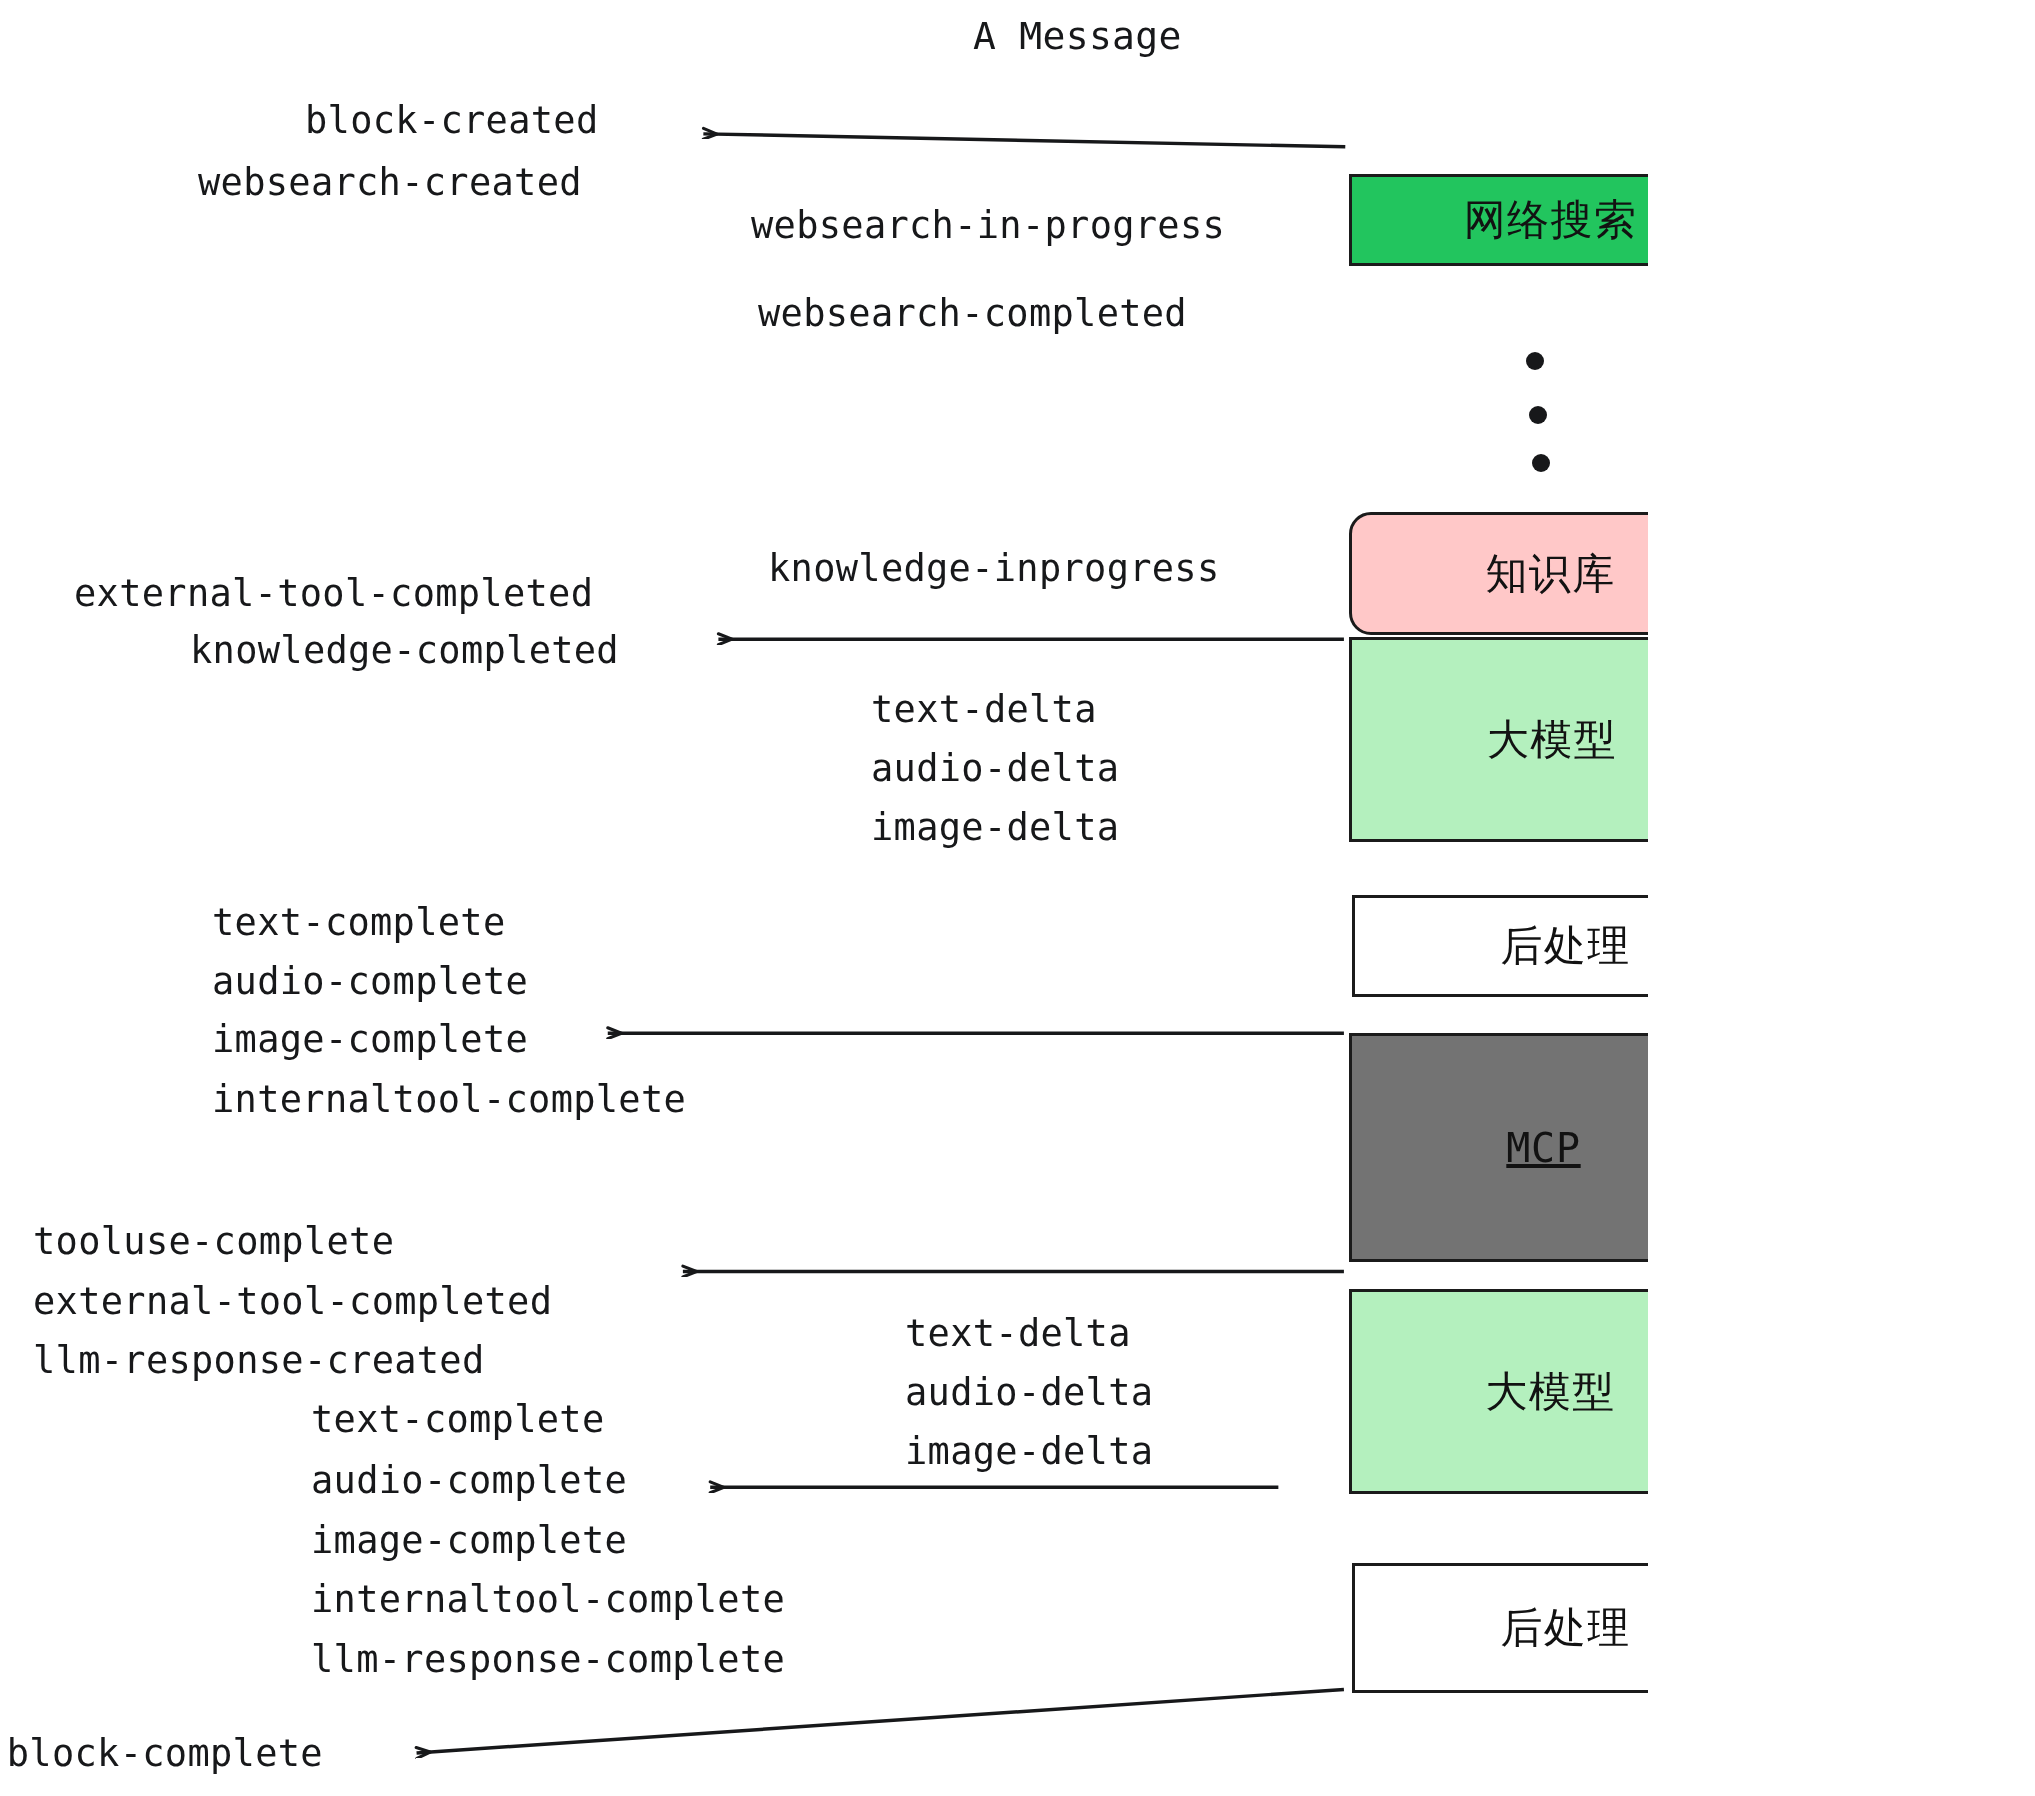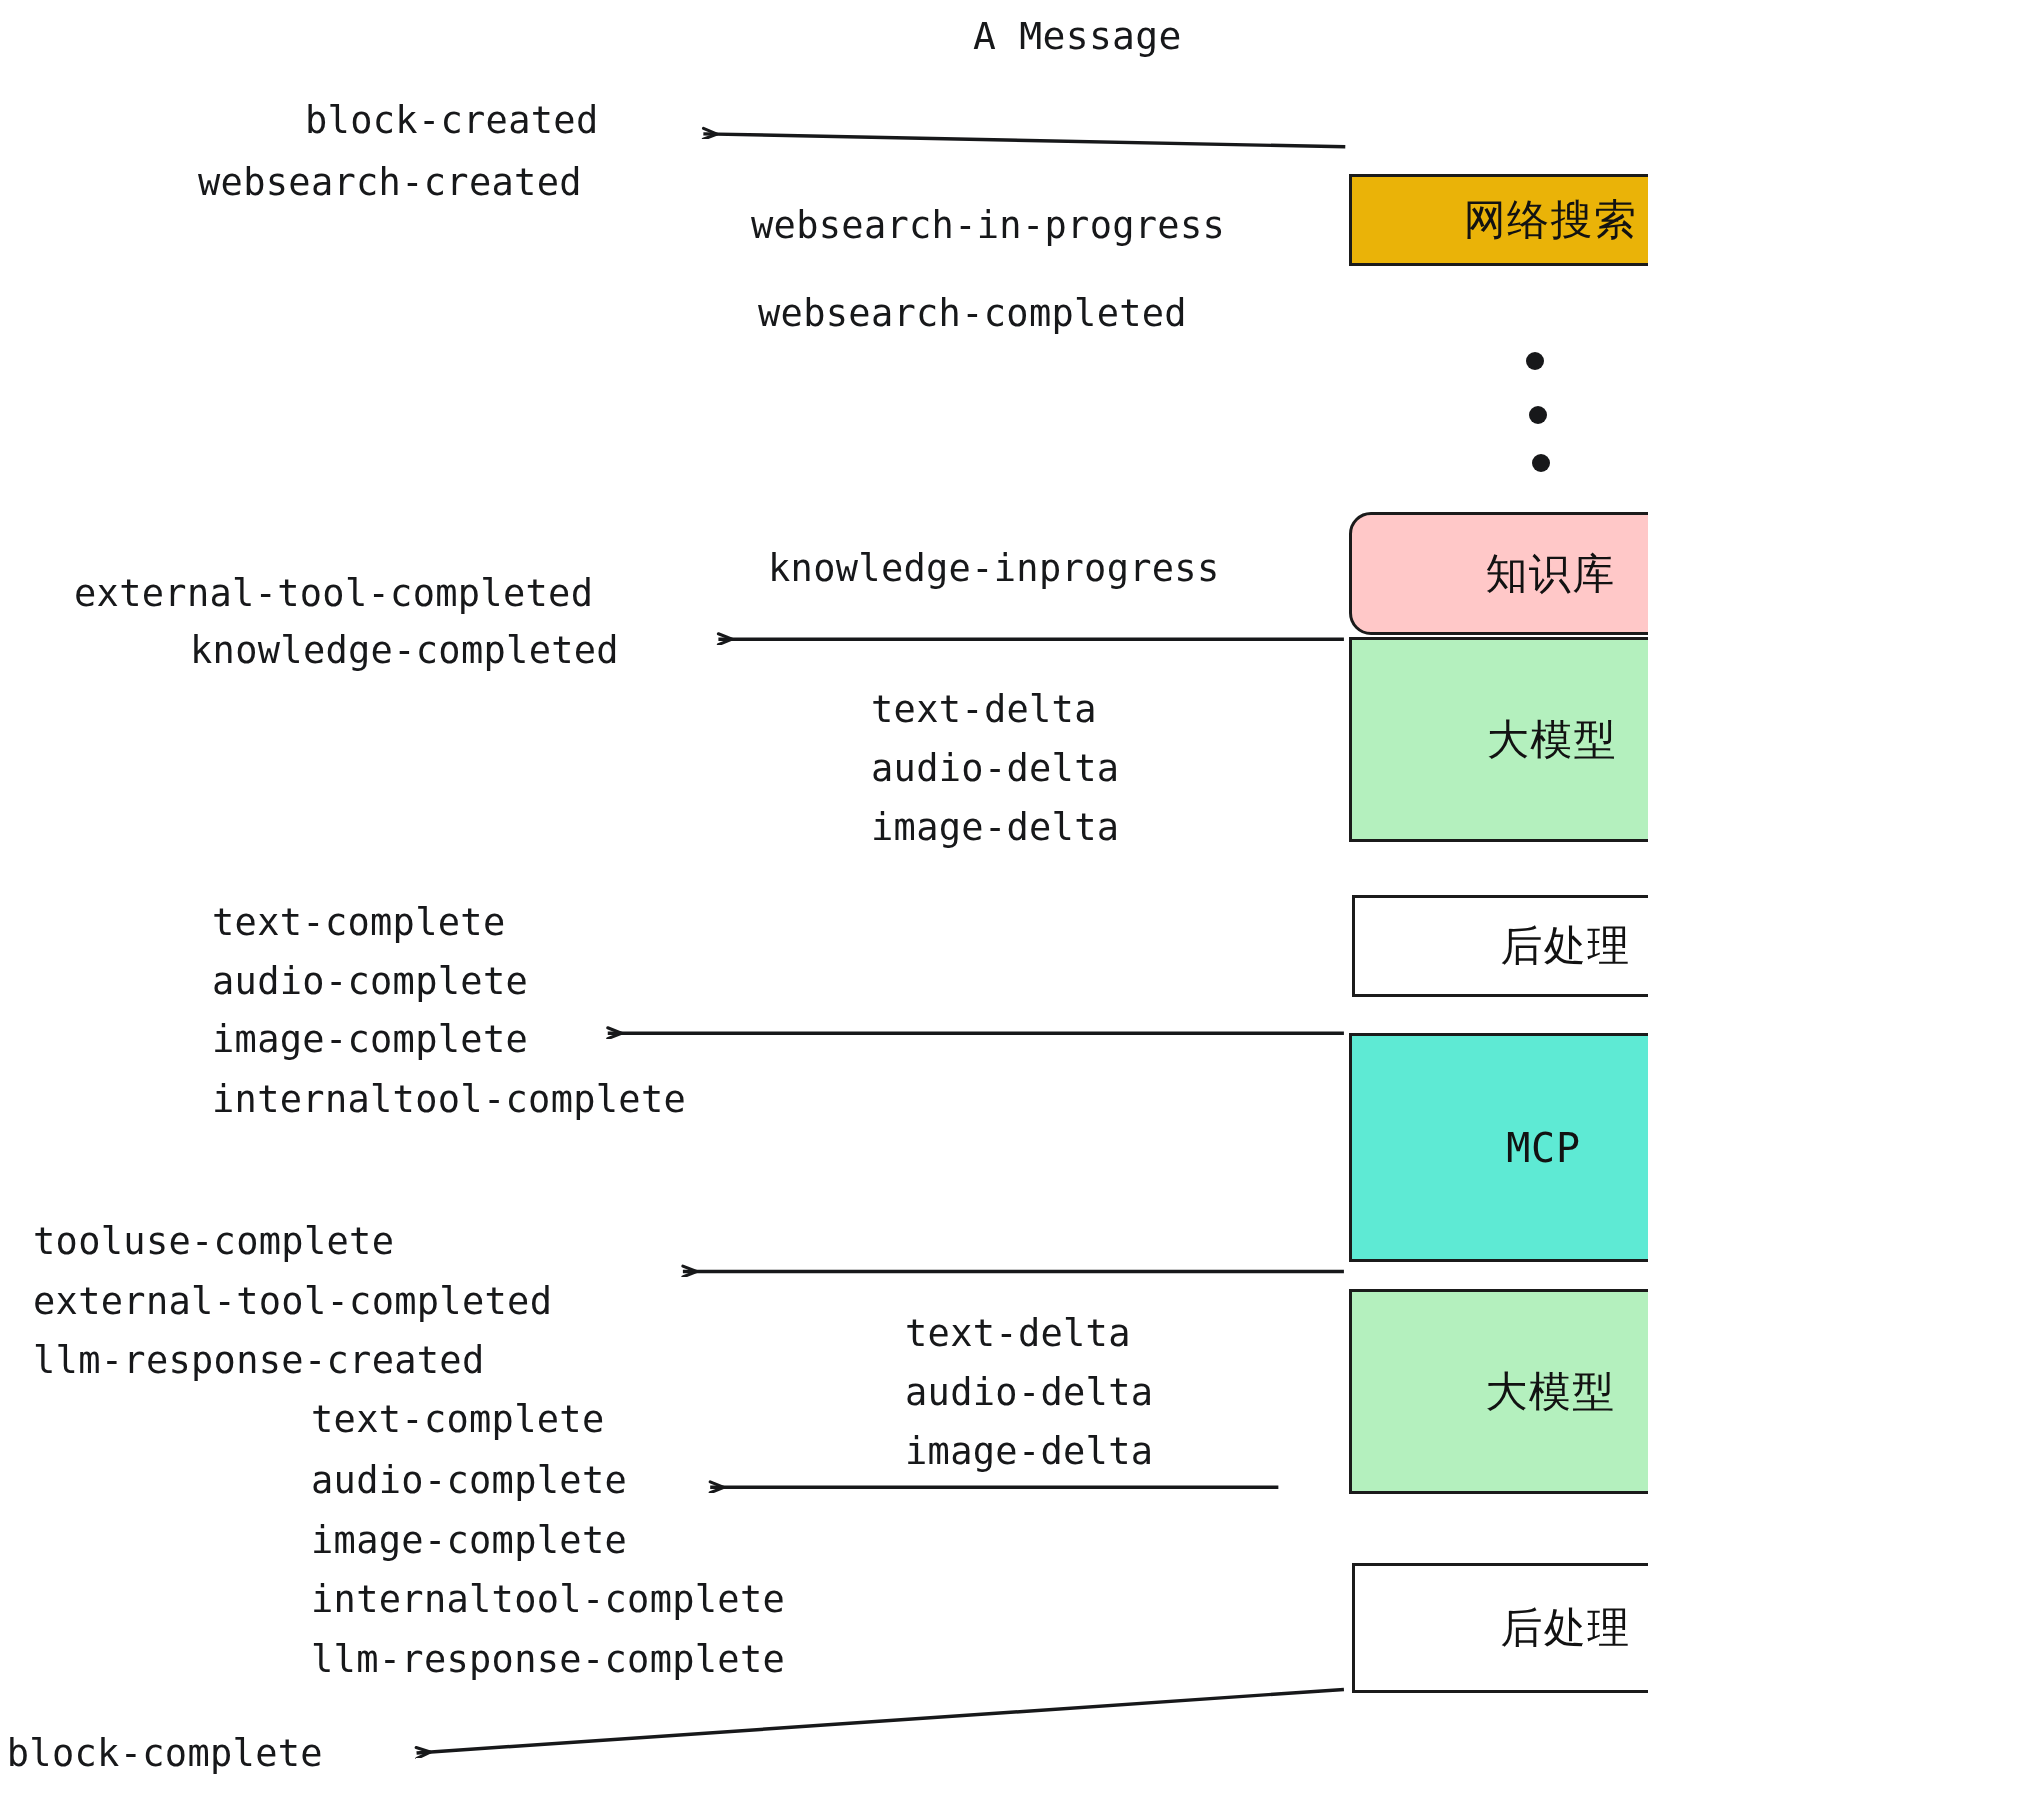--- a/index.html
+++ b/index.html
@@ -134,41 +134,41 @@
   <div class="lbl" style="left:905px; top:1433px;">image-delta</div>
 
   <div class="lbl" style="left:311px; top:1401px;">text-complete</div>
   <div class="lbl" style="left:311px; top:1462px;">audio-complete</div>
   <div class="lbl" style="left:311px; top:1522px;">image-complete</div>
   <div class="lbl" style="left:311px; top:1581px;">internaltool-complete</div>
   <div class="lbl" style="left:311px; top:1641px;">llm-response-complete</div>
 
   <div class="lbl" style="left:6.8px; top:1735px;">block-complete</div>
 
-  <div class="box" style="left:1349px; top:174px; width:403px; height:92px; background:#eab308;">
+  <div class="box" style="left:1349px; top:174px; width:403px; height:92px; background:#22c55e;">
     <span>网络搜索</span>
   </div>
 
   <div class="dot" style="left:1526px; top:352px;"></div>
   <div class="dot" style="left:1529px; top:406px;"></div>
   <div class="dot" style="left:1532px; top:454px;"></div>
 
   <div class="box" style="left:1349px; top:512px; width:403px; height:123px; background:#FFC8C8;border-radius:22px;">
     <span>知识库</span>
   </div>
 
   <div class="box" style="left:1349px; top:637px; width:406px; height:205px; background:#B4F0BE;">
     <span>大模型</span>
   </div>
 
   <div class="box" style="left:1352px; top:895px; width:427px; height:102px; background:#FFFFFF;">
     <span>后处理</span>
   </div>
 
-  <div class="box mono" style="left:1349px; top:1033px; width:389px; height:229px; background:#5eead4;">
+  <div class="box mono" style="left:1349px; top:1033px; width:389px; height:229px; background:#737373;text-decoration:underline;">
     <span>MCP</span>
   </div>
 
   <div class="box" style="left:1349px; top:1289px; width:403px; height:205px; background:#B4F0BE;">
     <span>大模型</span>
   </div>
 
   <div class="box" style="left:1352px; top:1563px; width:427px; height:130px; background:#FFFFFF;">
     <span>后处理</span>
   </div>

